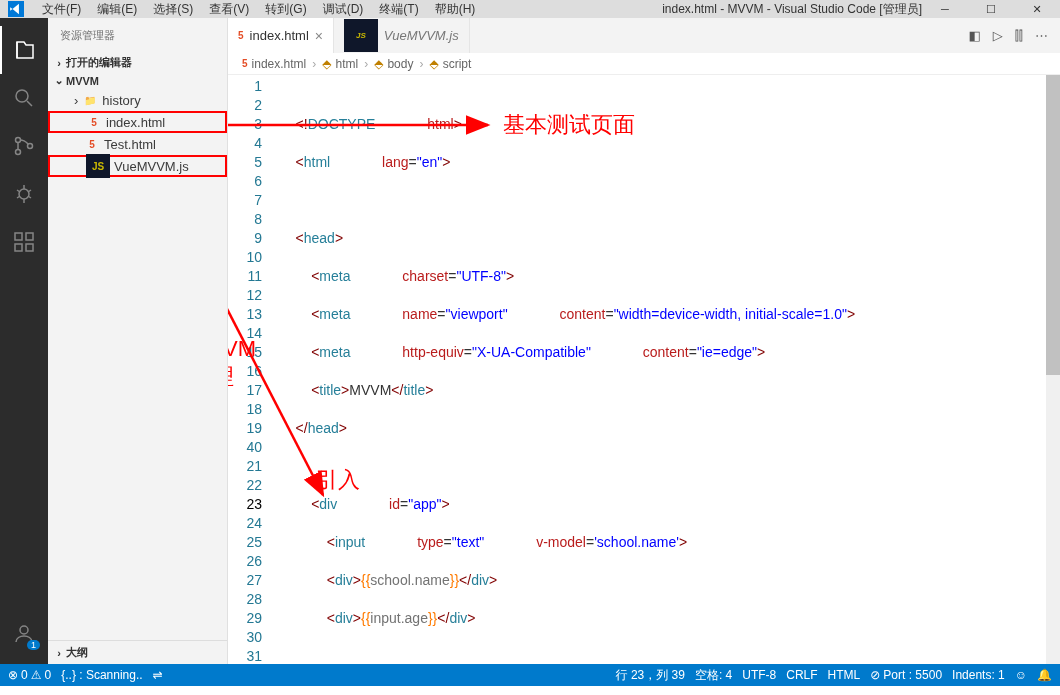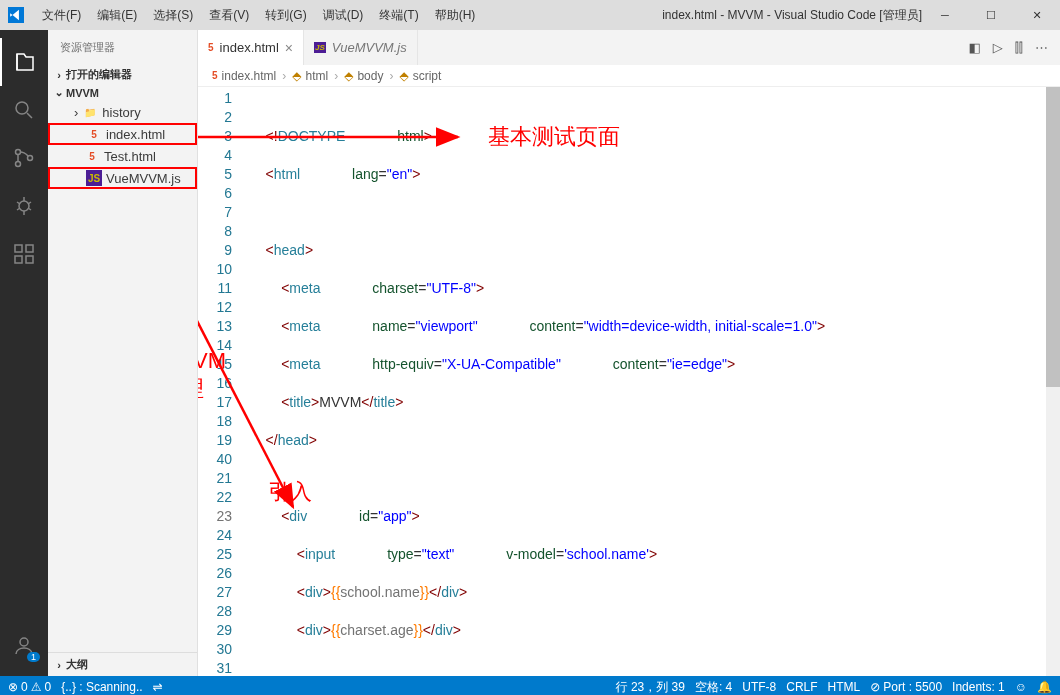--- a/index.html
+++ b/index.html
@@ -1,70 +1,70 @@
 <!DOCTYPE html>
 <html><head>
 <meta charset="utf-8">
 <style>
 * { margin: 0; padding: 0; box-sizing: border-box; font-family: "Segoe UI", "Microsoft YaHei", sans-serif; }
 body { width: 1060px; height: 695px; overflow: hidden; background: #fff; font-size: 13px; color: #333; position: relative; }
-.titlebar { height: 30px; background: #dddddd; display: flex; align-items: center; padding: 0 0 0 8px; }
+.titlebar { height: 18px; background: #dddddd; display: flex; align-items: center; padding: 0 0 0 8px; }
 .titlebar .logo { width: 16px; height: 16px; background: #0078d7; margin-right: 12px; display: flex; align-items: center; justify-content: center; }
 .titlebar .logo svg { width: 14px; height: 14px; }
 .menubar { display: flex; gap: 4px; font-size: 12px; color: #333; }
 .menubar span { padding: 2px 6px; cursor: pointer; }
 .titlebar .title { flex: 1; text-align: right; font-size: 12px; color: #333; }
 .titlebar .win-controls { display: flex; }
 .titlebar .win-controls div { width: 46px; height: 30px; display: flex; align-items: center; justify-content: center; cursor: pointer; font-size: 11px; }
 .main { display: flex; height: 646px; }
 .activitybar { width: 48px; background: #2c2c2c; display: flex; flex-direction: column; align-items: center; padding-top: 8px; position: relative; }
 .activitybar .icon { width: 48px; height: 48px; display: flex; align-items: center; justify-content: center; color: #858585; cursor: pointer; position: relative; }
 .activitybar .icon.active { color: #fff; border-left: 2px solid #fff; }
 .activitybar .icon svg { width: 24px; height: 24px; }
 .activitybar .badge { position: absolute; bottom: 8px; right: 8px; background: #007acc; color: #fff; border-radius: 8px; font-size: 9px; padding: 0 4px; }
 .activitybar .bottom { margin-top: auto; margin-bottom: 6px; }
-.sidebar { width: 150px; background: #f3f3f3; border-right: 1px solid #e0e0e0; display: flex; flex-direction: column; }
+.sidebar { width: 180px; background: #f3f3f3; border-right: 1px solid #e0e0e0; display: flex; flex-direction: column; }
 .sidebar .header { height: 35px; display: flex; align-items: center; padding: 0 12px; font-size: 11px; color: #6f6f6f; }
 .sidebar .section { display: flex; align-items: center; padding: 2px 4px; font-size: 11px; font-weight: bold; color: #333; cursor: pointer; }
 .sidebar .section .chev { width: 14px; display: inline-block; text-align: center; }
 .sidebar .tree { font-size: 13px; color: #3b3b3b; }
 .sidebar .tree .item { display: flex; align-items: center; height: 22px; padding-left: 10px; cursor: pointer; gap: 4px; }
 .sidebar .tree .item.nested { padding-left: 26px; }
 .sidebar .tree .item.file { padding-left: 36px; }
 .sidebar .tree .item .fi { width: 16px; height: 16px; display: flex; align-items: center; justify-content: center; font-size: 10px; }
 .boxed-red { border: 2px solid #ff0000; }
 .editor { flex: 1; display: flex; flex-direction: column; background: #fff; position: relative; }
 .tabs { height: 35px; background: #f3f3f3; display: flex; align-items: stretch; }
 .tab { display: flex; align-items: center; padding: 0 10px; gap: 6px; font-size: 13px; cursor: pointer; border-right: 1px solid #e5e5e5; color: #777; font-style: italic; }
 .tab.active { background: #fff; color: #333; font-style: normal; }
 .tab .close { font-size: 14px; color: #888; }
 .tab-actions { margin-left: auto; display: flex; align-items: center; gap: 12px; padding: 0 12px; color: #555; }
 .breadcrumb { height: 22px; display: flex; align-items: center; padding: 0 14px; font-size: 12px; color: #666; gap: 6px; border-bottom: 1px solid #eee; }
 .breadcrumb .sep { color: #aaa; }
 .breadcrumb .crumb { display: flex; align-items: center; gap: 4px; }
 .code-area { flex: 1; display: flex; font-family: Consolas, "Courier New", monospace; font-size: 14px; position: relative; overflow: hidden; }
 .gutter { width: 46px; text-align: right; color: #237893; padding: 2px 12px 0 0; line-height: 19px; }
-.gutter .cur { color: #737373; }
+.gutter .cur { color: #000000; }
 .code { flex: 1; padding: 2px 0 0 6px; line-height: 19px; white-space: pre; color: #333; position: relative; }
 .tag-n { color: #267f99; }
-.attr { color: #14532d; padding-left: 48px; }
+.attr { color: #b91c1c; padding-left: 48px; }
 .str { color: #0000ff; }
 .punc { color: #800000; }
 .id { color: #737373; }
 .curly { color: #ff7b00; }
 .annot { position: absolute; color: #ff0000; font-family: "Microsoft YaHei", sans-serif; font-size: 22px; z-index: 5; pointer-events: none; }
 .arrow-svg { position: absolute; z-index: 4; pointer-events: none; }
 .minimap { position: absolute; right: 14px; top: 0; width: 70px; height: 100%; opacity: 0.4; font-size: 2px; line-height: 2px; overflow: hidden; color: #888; }
 .scroll-v { position: absolute; right: 0; top: 0; width: 14px; height: 100%; background: #f0f0f0; }
 .scroll-v .thumb { position: absolute; right: 0; width: 14px; background: #c1c1c1; }
 .statusbar { height: 22px; background: #007acc; color: #fff; display: flex; align-items: center; font-size: 12px; padding: 0 8px; gap: 10px; }
 .statusbar .item { display: flex; align-items: center; gap: 3px; cursor: pointer; }
 .statusbar .spacer { flex: 1; }
 .fi-html { color: #e44d26; font-weight: bold; }
-.fi-js { color: #cbba00; font-weight: bold; background: #4c1d95; font-size: 8px; padding: 1px; }
+.fi-js { color: #cbba00; font-weight: bold; background: #0f172a; font-size: 8px; padding: 12px; }
 .fi-folder { color: #b8860b; }
 .cursor-line { position: absolute; left: 0; right: 0; background: #f5f5f5; height: 19px; z-index: -1; }
 </style>
 </head>
 <body>
 
 <div class="titlebar">
   <div class="logo">
       <svg viewBox="0 0 24 24" fill="#fff">
         <path d="M17 3l-11 9 11 9V3z M6 12l-4-3v6l4-3z"></path>
@@ -251,21 +251,21 @@
 <div>    <span class="punc">&lt;</span><span class="tag-n">head</span><span class="punc">&gt;</span></div>
 <div>        <span class="punc">&lt;</span><span class="tag-n">meta</span> <span class="attr">charset</span>=<span class="str">"UTF-8"</span><span class="punc">&gt;</span></div>
 <div>        <span class="punc">&lt;</span><span class="tag-n">meta</span> <span class="attr">name</span>=<span class="str">"viewport"</span> <span class="attr">content</span>=<span class="str">"width=device-width, initial-scale=1.0"</span><span class="punc">&gt;</span></div>
 <div>        <span class="punc">&lt;</span><span class="tag-n">meta</span> <span class="attr">http-equiv</span>=<span class="str">"X-UA-Compatible"</span> <span class="attr">content</span>=<span class="str">"ie=edge"</span><span class="punc">&gt;</span></div>
 <div>        <span class="punc">&lt;</span><span class="tag-n">title</span><span class="punc">&gt;</span>MVVM<span class="punc">&lt;/</span><span class="tag-n">title</span><span class="punc">&gt;</span></div>
 <div>    <span class="punc">&lt;/</span><span class="tag-n">head</span><span class="punc">&gt;</span></div>
 <div> </div>
 <div>        <span class="punc">&lt;</span><span class="tag-n">div</span> <span class="attr">id</span>=<span class="str">"app"</span><span class="punc">&gt;</span></div>
 <div>            <span class="punc">&lt;</span><span class="tag-n">input</span> <span class="attr">type</span>=<span class="str">"text"</span> <span class="attr">v-model</span>=<span class="str">'school.name'</span><span class="punc">&gt;</span></div>
 <div>            <span class="punc">&lt;</span><span class="tag-n">div</span><span class="punc">&gt;</span><span class="curly">{{</span><span class="id">school.name</span><span class="curly">}}</span><span class="punc">&lt;/</span><span class="tag-n">div</span><span class="punc">&gt;</span></div>
-<div>            <span class="punc">&lt;</span><span class="tag-n">div</span><span class="punc">&gt;</span><span class="curly">{{</span><span class="id">charset.age</span><span class="curly">}}</span><span class="punc">&lt;/</span><span class="tag-n">div</span><span class="punc">&gt;</span></div>
+<div>            <span class="punc">&lt;</span><span class="tag-n">div</span><span class="punc">&gt;</span><span class="curly">{{</span><span class="id">input.age</span><span class="curly">}}</span><span class="punc">&lt;/</span><span class="tag-n">div</span><span class="punc">&gt;</span></div>
 
 
 
 
 
 
 
 
 
 
@@ -278,33 +278,33 @@
       </div>
 
       <svg class="arrow-svg" style="left:-30px;top:40px" width="300" height="20">
           <defs>
             <marker id="ah1" markerWidth="10" markerHeight="8" refX="9" refY="4" orient="auto">
               <polygon points="0 0, 10 4, 0 8" fill="#ff0000"></polygon>
             </marker>
           </defs>
           <line x1="0" y1="10" x2="290" y2="10" stroke="#ff0000" stroke-width="2.5" marker-end="url(#ah1)"></line>
         </svg>
-      <div class="annot" style="left:290px;top:35px">基本测试页面</div>
+      <div class="annot" style="left:275px;top:35px">基本测试页面</div>
 
       <div class="annot" style="left:-170px;top:260px;line-height:28px"><span>我们自己写的MVVM</span><br><span>里面代码就是原理</span></div>
 
       <svg class="arrow-svg" style="left:-75px;top:100px" width="180" height="330">
           <defs>
             <marker id="ah3" markerWidth="10" markerHeight="8" refX="9" refY="4" orient="auto">
               <polygon points="0 0, 10 4, 0 8" fill="#ff0000"></polygon>
             </marker>
           </defs>
           <line x1="5" y1="0" x2="170" y2="320" stroke="#ff0000" stroke-width="2.5" marker-end="url(#ah3)"></line>
         </svg>
-      <div class="annot" style="left:70px;top:390px">引入</div>
+      <div class="annot" style="left:88px;top:390px">引入</div>
 
       <div class="minimap"></div>
       <div class="scroll-v">
           <div class="thumb" style="top:0;height:300px"></div>
         </div>
     </div>
   </div>
 </div>
 
 <div class="statusbar">

